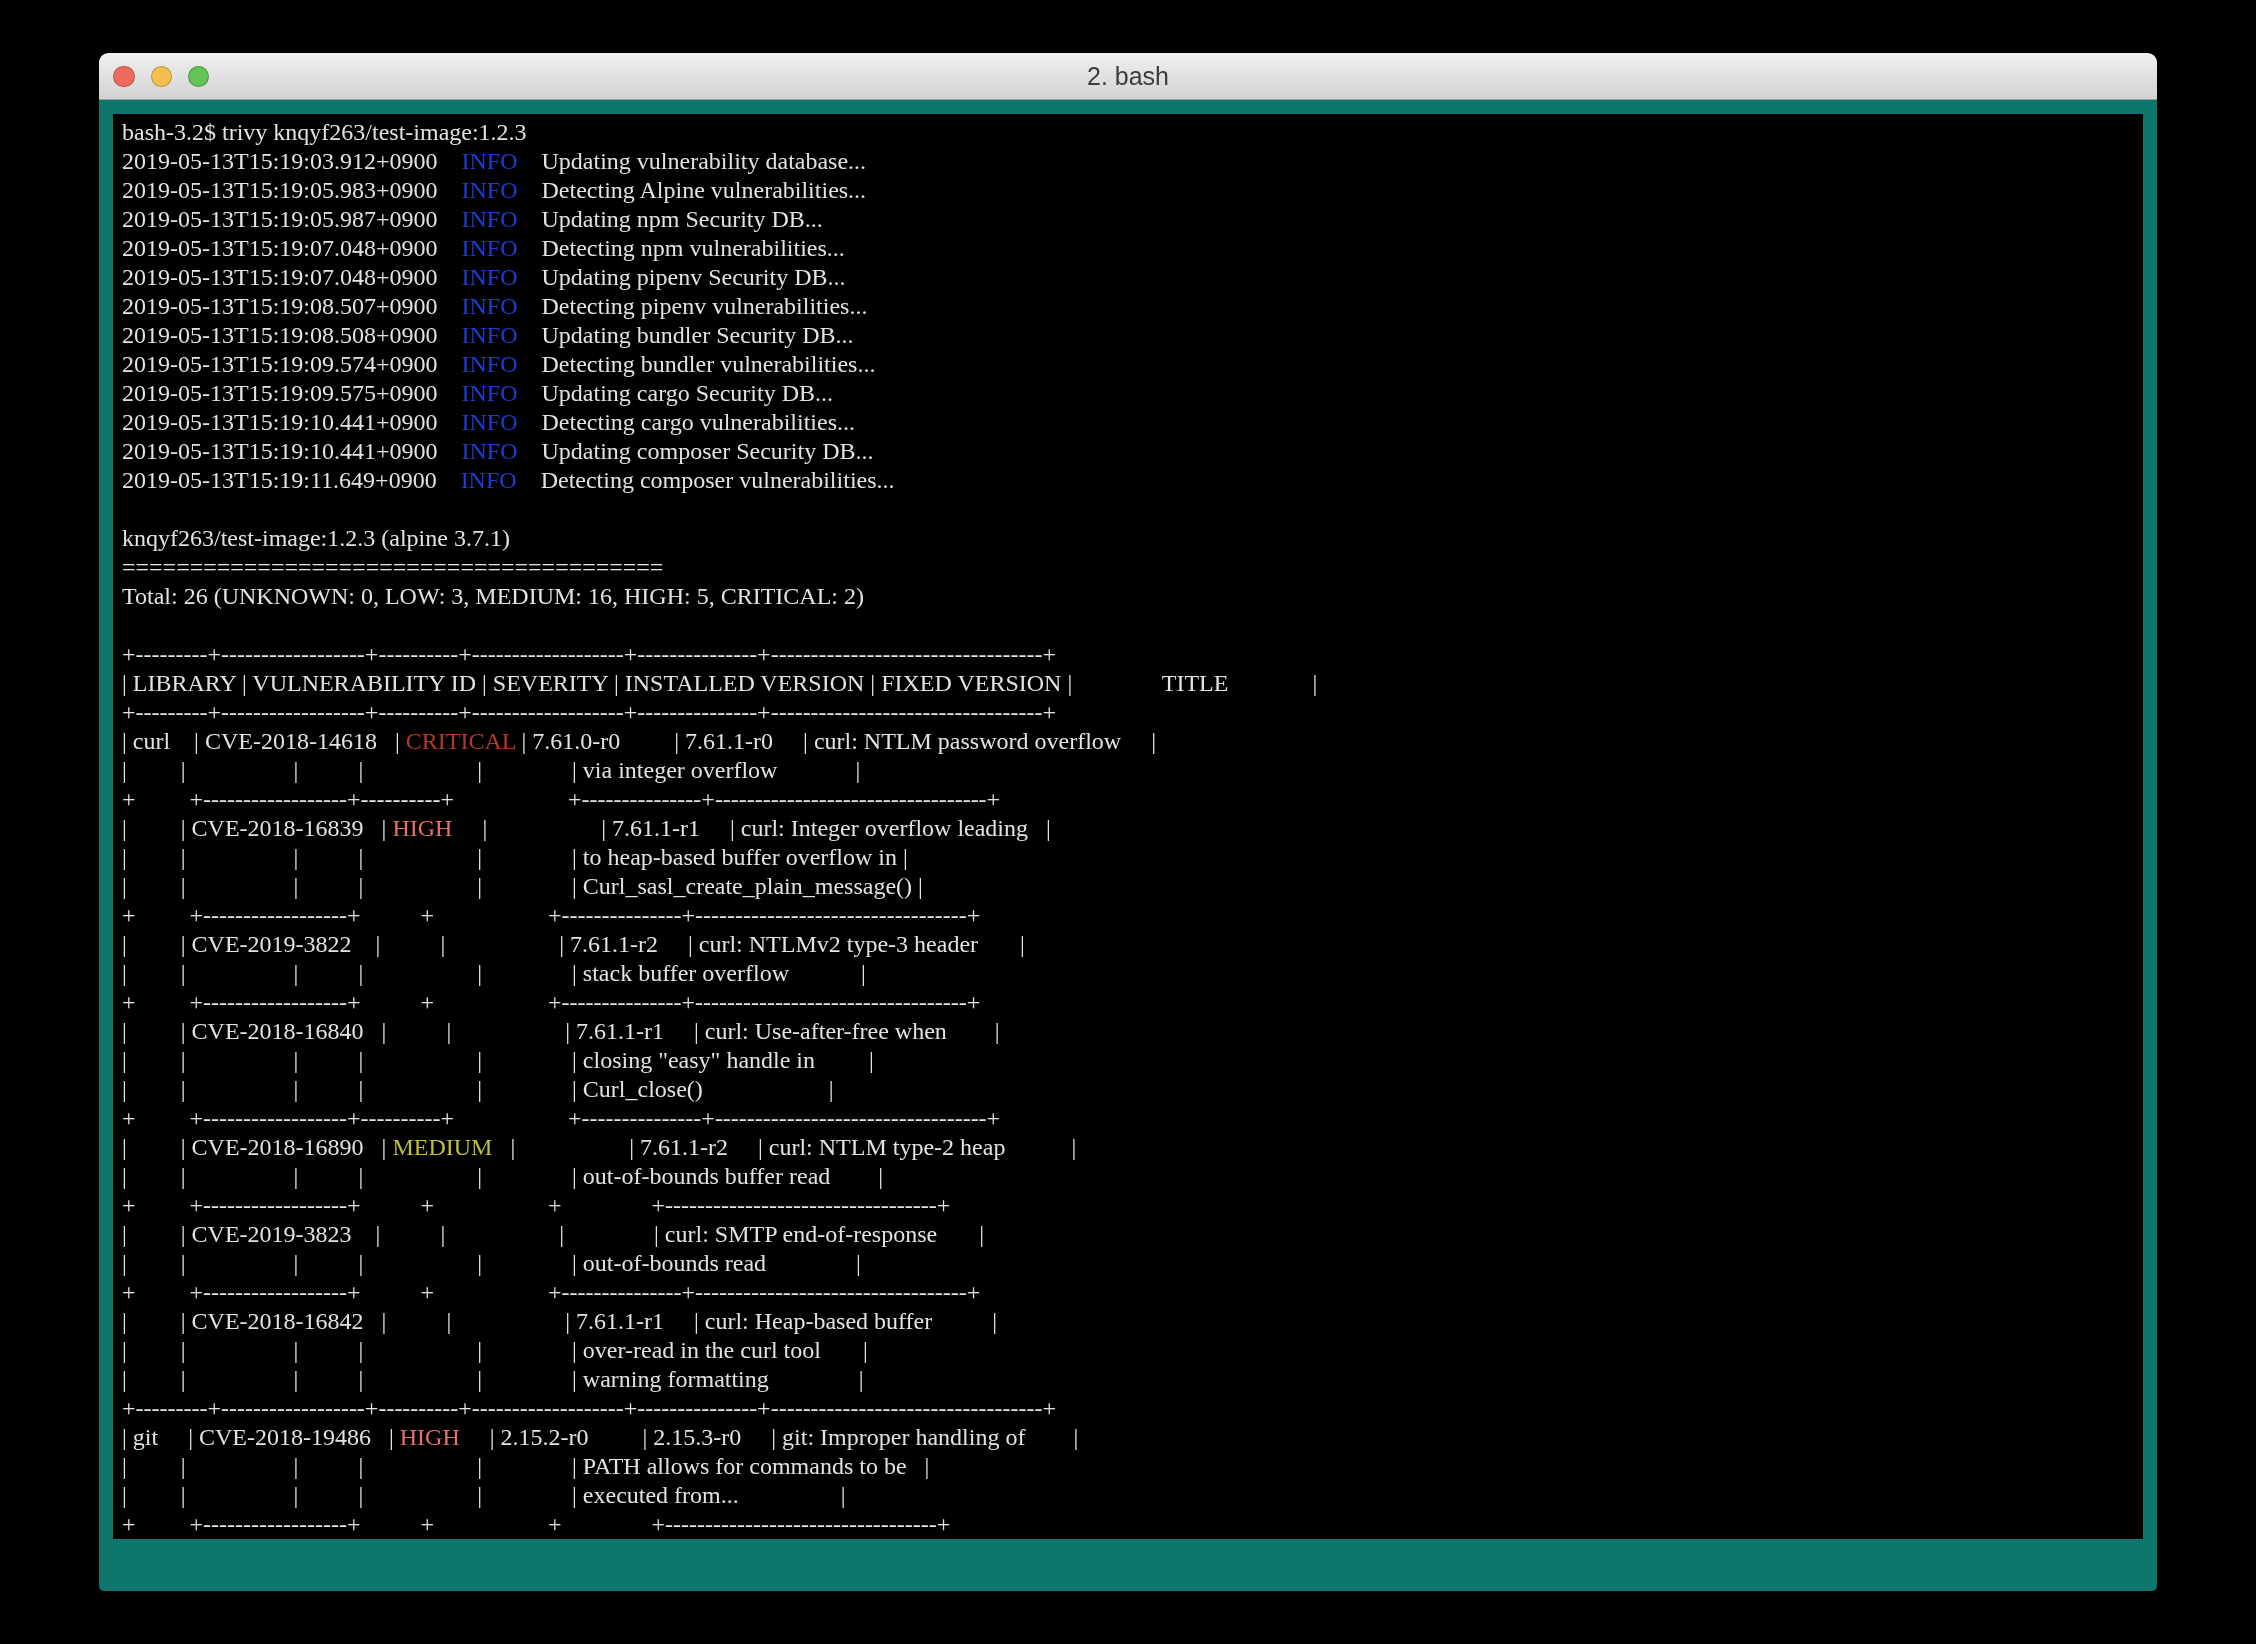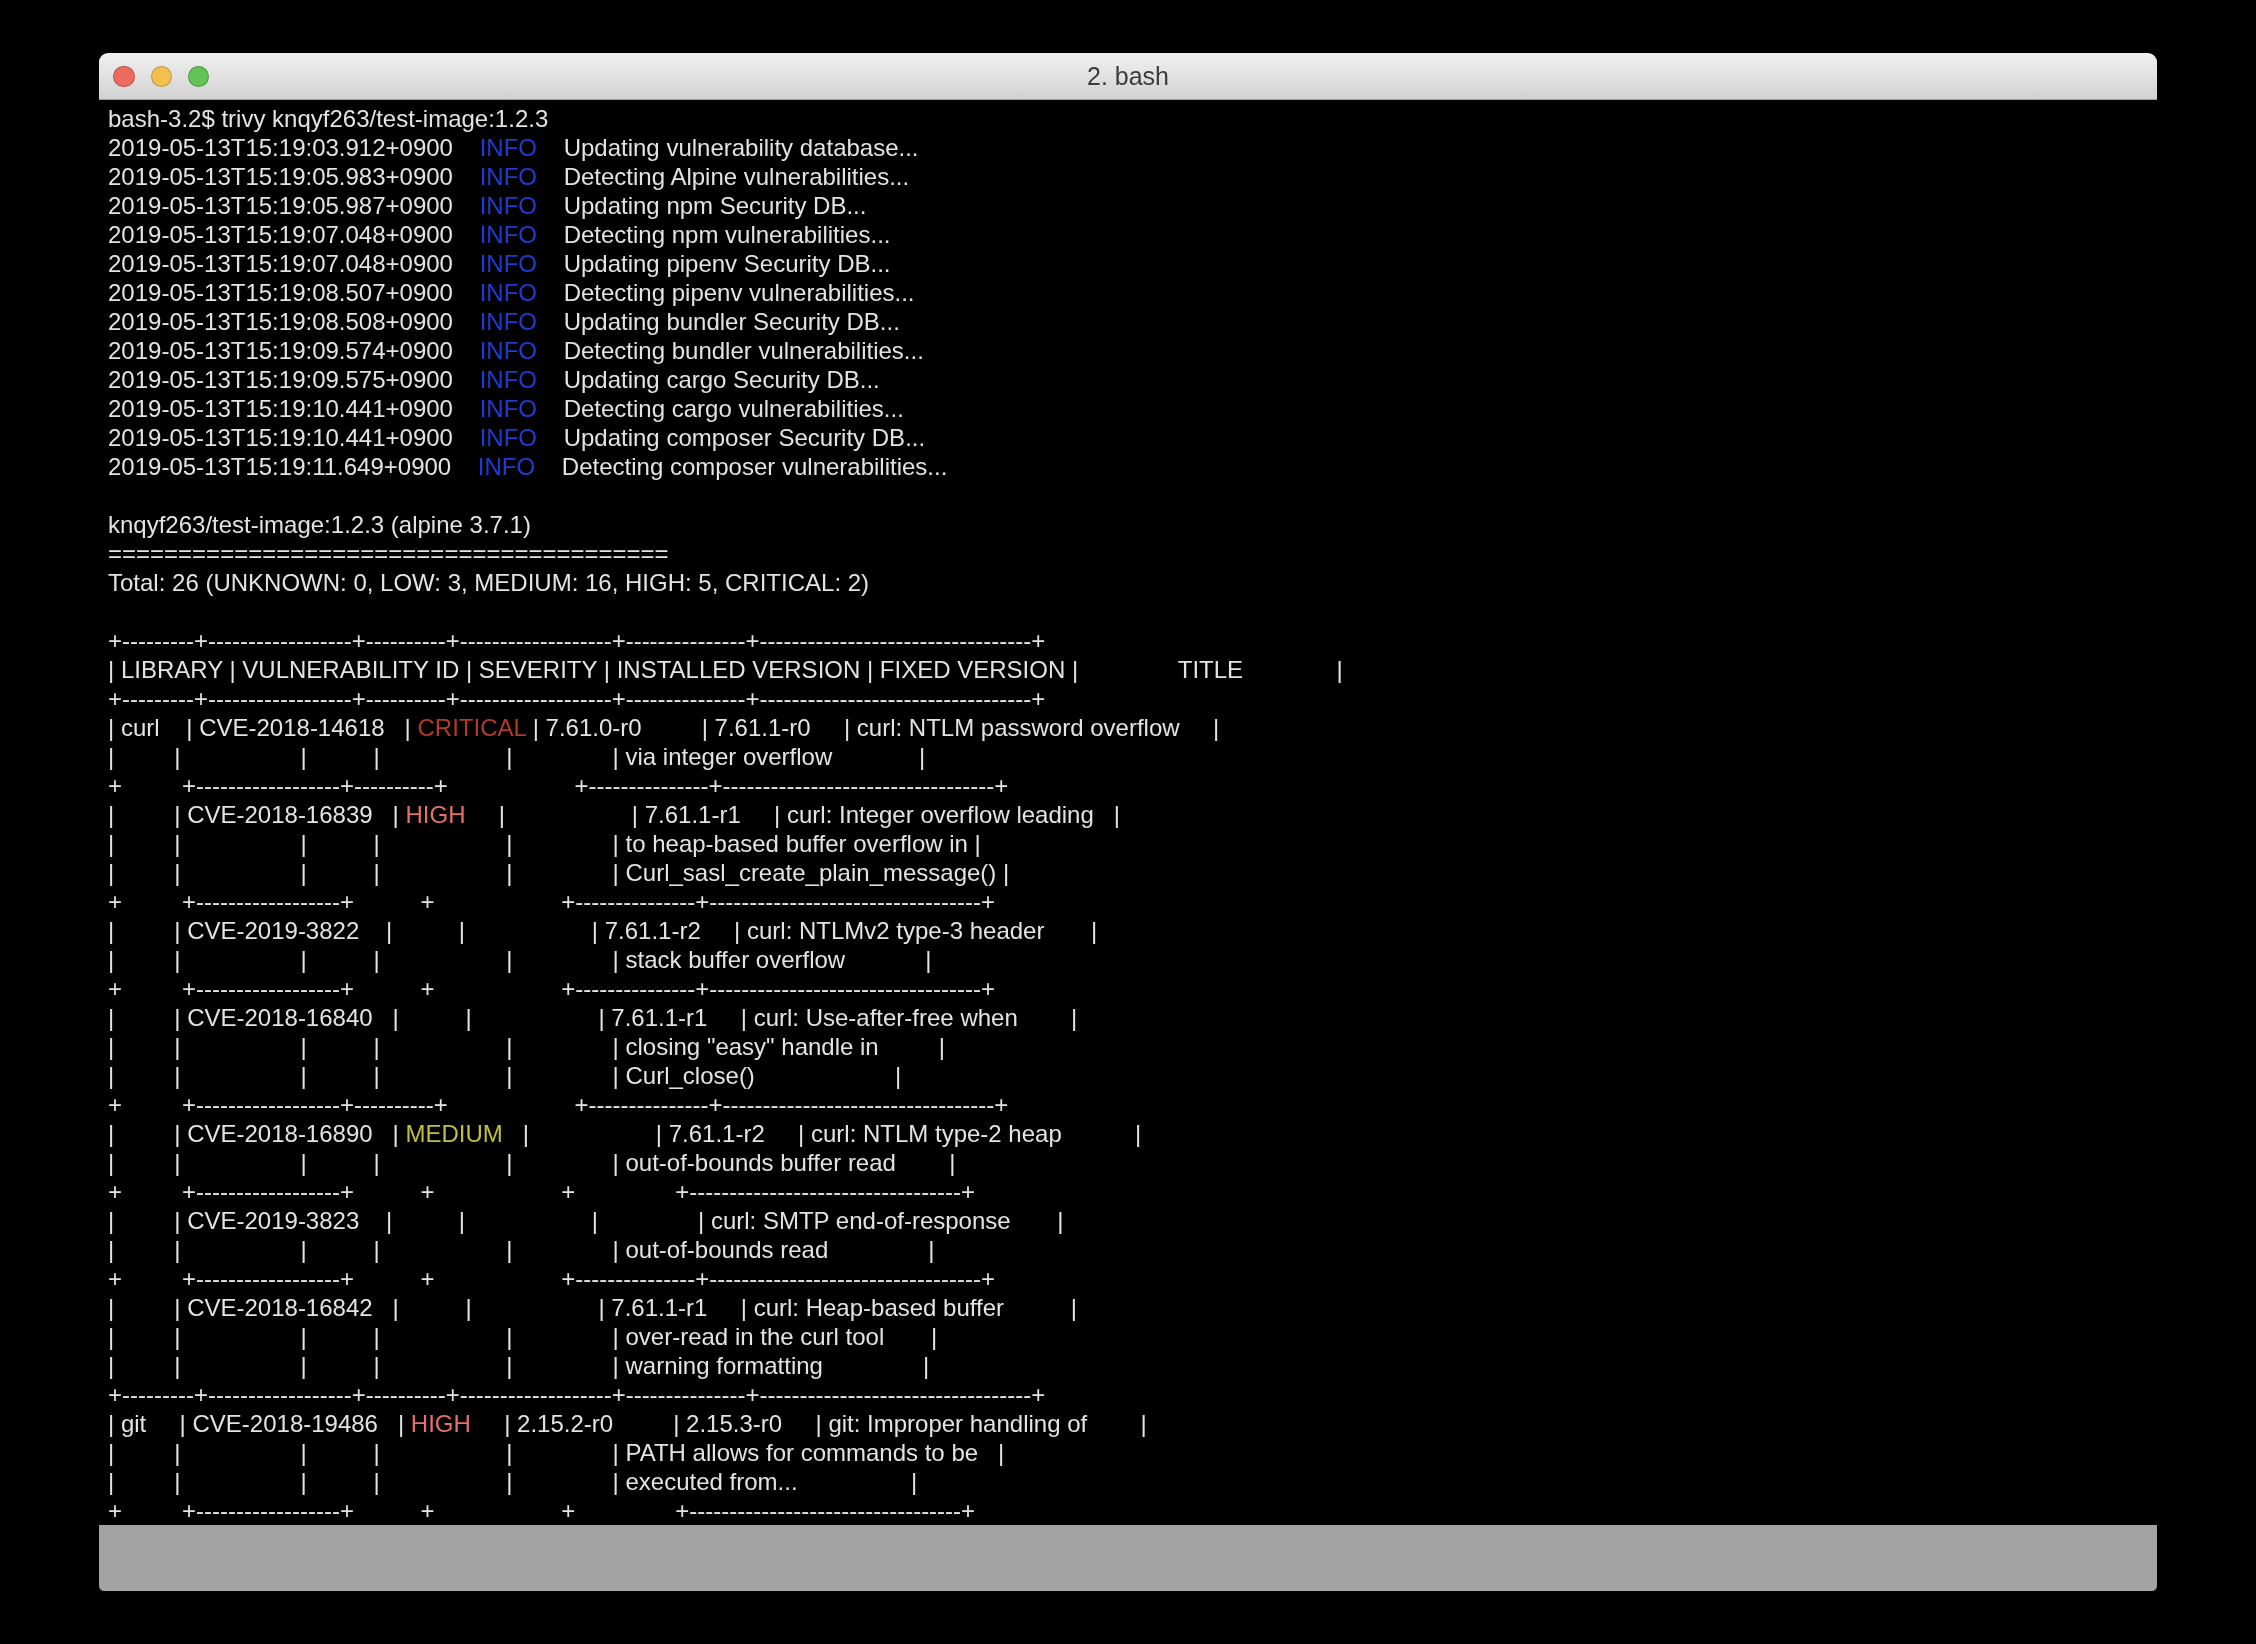--- a/index.html
+++ b/index.html
@@ -2,41 +2,41 @@
 <html style="font-size:14.3px"><head>
 <meta charset="utf-8">
 <style>
   html,body { margin:0; padding:0; background:#000; }
   .stage {
     position:relative; width:2256px; height:1645px; background:#000; overflow:hidden;
     font-family:"DejaVu Sans Mono", monospace;
   }
   .window {
     position:absolute; left:99px; top:53px; width:2058px; height:1538px;
-    background:#a3a3a3; border-radius:9px 9px 5.3px 5.3px;
+    background:#0f766e; border-radius:9px 9px 5.3px 5.3px;
     overflow:hidden;
   }
   .titlebar {
     position:relative; height:46px;
     background:linear-gradient(180deg,#f0f0f0 0%,#e3e3e3 45%,#d2d2d2 100%);
     border-bottom:0.9px solid #9e9e9e;
     border-radius:9px 9px 0 0;
   }
   .title {
     line-height:46px; text-align:center;
     font-family:"Liberation Sans", sans-serif; font-size:25px; color:#3c3c3c;
   }
   .lights { position:absolute; top:12.5px; left:14.3px; display:flex; gap:16px; }
   .light {
     width:21.4px; height:21.4px; border-radius:50%;
     border:0.9px solid rgba(0,0,0,0.22); box-sizing:border-box;
   }
   pre.screen {
-    margin:0; padding:3.6px 0 0 9px;
-    font-family:Liberation Sans, sans-serif;
+    margin:14px; padding:3.6px 0 0 9px;
+    font-family:Liberation Serif, serif;
     font-size:24px; line-height:29px;
     color:#e3e3e3; background:#000;
   }
   .t-line { height:29px; white-space:pre; }
 </style>
 </head>
 <body>
 
 <div class="stage">
   <div class="window">

